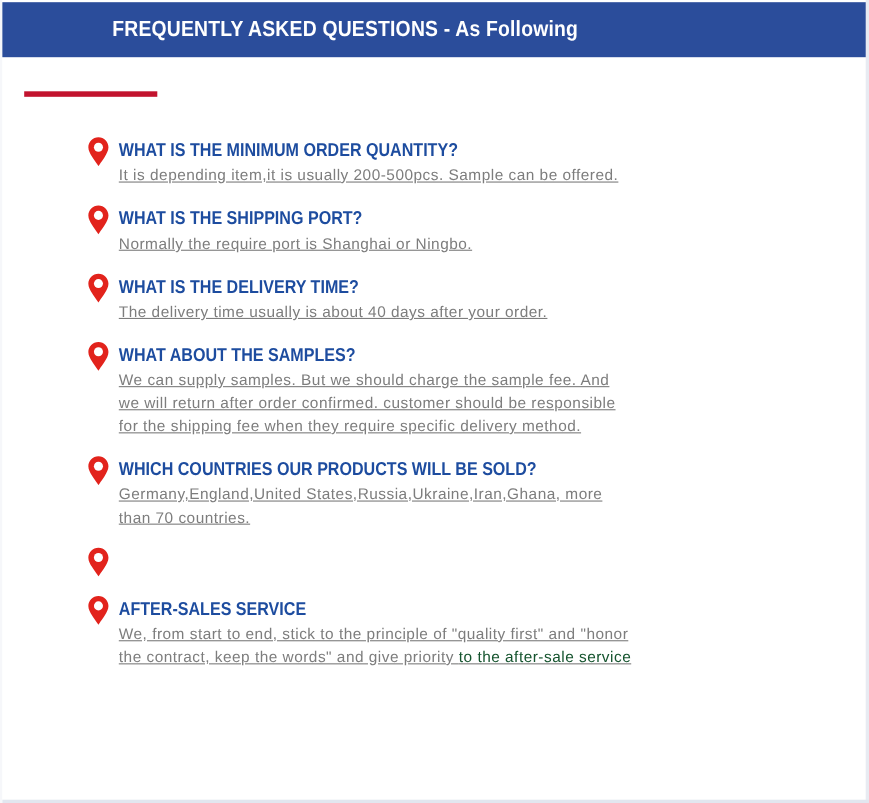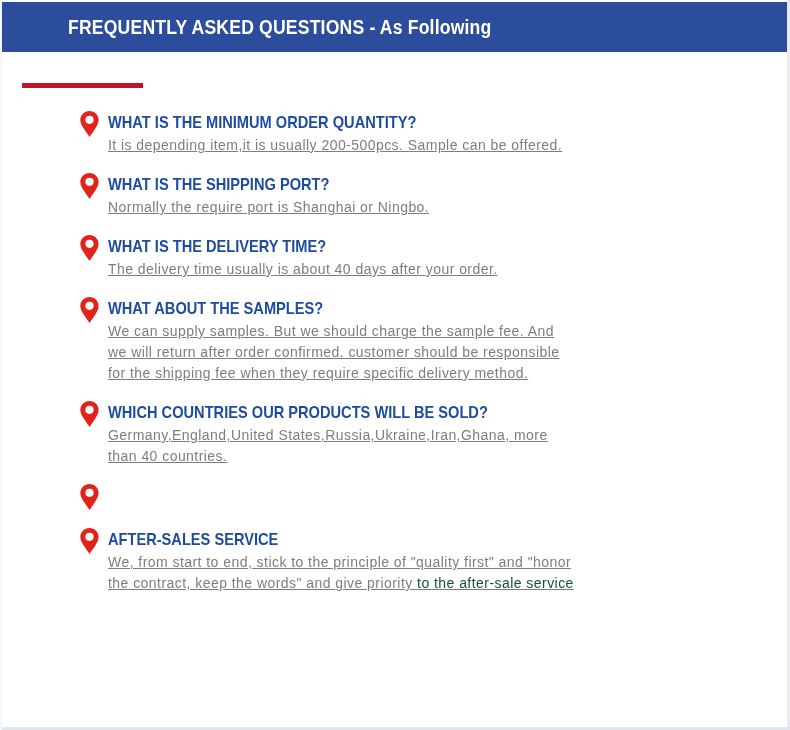--- a/index.html
+++ b/index.html
@@ -10,21 +10,21 @@
     position: relative;
     overflow: hidden;
     border-left: 2px solid #f6f7fa;
   }
   .header-bar {
     margin-top: 2px;
     height: 50px;
     background: #2b4d9b;
     display: flex;
     align-items: center;
-    padding-left: 66px;
+    padding-left: 100px;
   }
   .header-title {
     color: #ffffff;
     font-size: 20px;
     font-weight: 700;
     letter-spacing: 0.2px;
     white-space: nowrap;
     transform: scaleX(0.88);
     transform-origin: left center;
   }
@@ -35,20 +35,21 @@
     background: #c2132e;
     margin: 31px 0 0 20px;
   }
   .faq-list {
     padding: 25px 0 0 77px;
   }
   .faq-item {
     display: flex;
     align-items: flex-start;
     margin-bottom: 19px;
+    margin-top: 14px;
   }
   .pin-wrap {
     width: 22px;
     flex-shrink: 0;
     margin-top: -3px;
   }
   .pin-wrap svg { display: block; }
   .faq-content { width: 468px; margin-left: 7px; }
   .faq-question {
     display: inline-block;
@@ -150,21 +151,21 @@
 
   <div class="faq-item">
     <span class="pin-wrap">
       <svg width="21" height="28" viewBox="0 0 24 32" aria-hidden="true">
         <path d="M12 1C6.1 1 1.5 5.7 1.5 11.4c0 3.3 1.9 6.8 3.9 9.8 2.4 3.7 6.6 9.6 6.6 9.6s4.1-5.9 6.5-9.5c2-3 3.9-6.6 3.9-9.9C22.4 5.7 17.9 1 12 1z" fill="#e2231c"></path>
         <circle cx="12" cy="11.2" r="4.7" fill="#ffffff"></circle>
       </svg>
     </span>
     <div class="faq-content">
       <div class="faq-question">WHICH COUNTRIES OUR PRODUCTS WILL BE SOLD?</div>
-      <div class="faq-answer"><span>Germany,England,United States,Russia,Ukraine,Iran,Ghana, more than 40 countries.</span><span class="hl"></span></div>
+      <div class="faq-answer"><span>Germany,England,United States,Russia,Ukraine,Iran,Ghana, more than 70 countries.</span><span class="hl"></span></div>
     </div>
   </div>
 
 
   <div class="faq-item">
     <span class="pin-wrap">
       <svg width="21" height="28" viewBox="0 0 24 32" aria-hidden="true">
         <path d="M12 1C6.1 1 1.5 5.7 1.5 11.4c0 3.3 1.9 6.8 3.9 9.8 2.4 3.7 6.6 9.6 6.6 9.6s4.1-5.9 6.5-9.5c2-3 3.9-6.6 3.9-9.9C22.4 5.7 17.9 1 12 1z" fill="#e2231c"></path>
         <circle cx="12" cy="11.2" r="4.7" fill="#ffffff"></circle>
       </svg>

